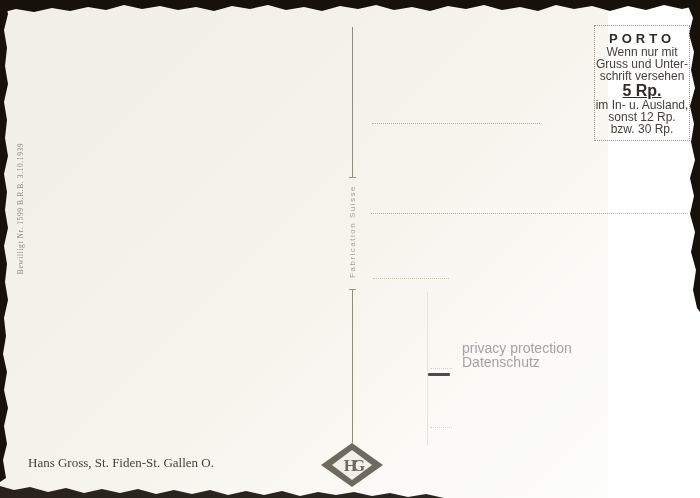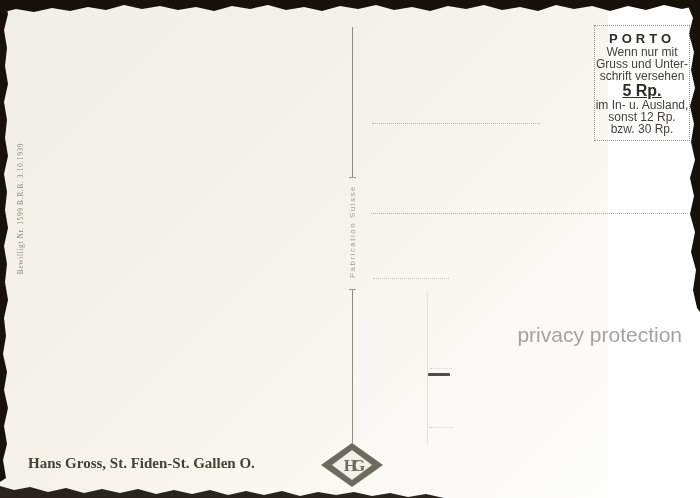--- a/index.html
+++ b/index.html
@@ -37,29 +37,29 @@
   .dotline2{left:371px;top:213px;width:317px;}
   .dotline3{left:373px;top:278px;width:76px;border-top-color:#c7c1b2;}
   .dotbit{position:absolute;height:0;border-top:1px dotted #d9d3c5;width:22px;left:430px;}
   .dotbitA{top:368px;} .dotbitB{top:427px;}
   .dash-mark{position:absolute;left:428px;top:373px;width:22px;height:3px;
     background:#4c4c4c;border-radius:1px;}
   .faint-vline{position:absolute;left:427px;top:292px;width:1px;height:153px;
     background:#e8e3d7;}
 
   
-  .watermark{position:absolute;left:462px;top:328px;width:220px;text-align:right;
+  .watermark{position:absolute;left:462px;top:341px;width:220px;text-align:left;
     font-family:"Liberation Sans",sans-serif;color:#a3a3a3;
-    font-size:21px;line-height:14px;}
+    font-size:14px;line-height:14px;}
   .watermark .wline{white-space:nowrap;}
 
   
   .publisher{position:absolute;left:28px;top:457px;width:180px;line-height:12px;}
   .pub-line1{text-align:center;font-size:11px;color:#5a5549;}
-  .pub-line2{text-align:left;font-size:15px;font-weight:700;color:#453f34;white-space:nowrap;}
+  .pub-line2{text-align:left;font-size:13px;font-weight:400;color:#453f34;white-space:nowrap;}
 
   
   .logo-svg{position:absolute;left:320px;top:442px;width:64px;height:46px;}
 </style>
 </head>
 <body>
 
 <div class="card">
 
   <svg class="edge-svg" viewBox="0 0 700 498">
@@ -91,20 +91,21 @@
   <div class="dotline dotline1"></div>
   <div class="dotline dotline2"></div>
   <div class="dotline dotline3"></div>
   <div class="faint-vline"></div>
   <div class="dotbit dotbitA"></div>
   <div class="dash-mark"></div>
   <div class="dotbit dotbitB"></div>
 
   <div class="watermark">
     <div class="wline">privacy protection</div>
+    <div class="wline">Datenschutz</div>
   </div>
 
   <div class="publisher">
     <div class="pub-line2">Hans Gross, St. Fiden-St. Gallen O.</div>
   </div>
 
   <svg class="logo-svg" viewBox="0 0 64 46">
     <polygon points="32,1 63,23 32,45 1,23" fill="#6f6a5f"></polygon>
     <polygon points="32,8 52,23 32,38 12,23" fill="#f3f0e8"></polygon>
     <text x="32" y="29" text-anchor="middle" font-family="Liberation Serif, serif" font-size="17" font-weight="bold" letter-spacing="-5" fill="#6f6a5f">HG</text>

